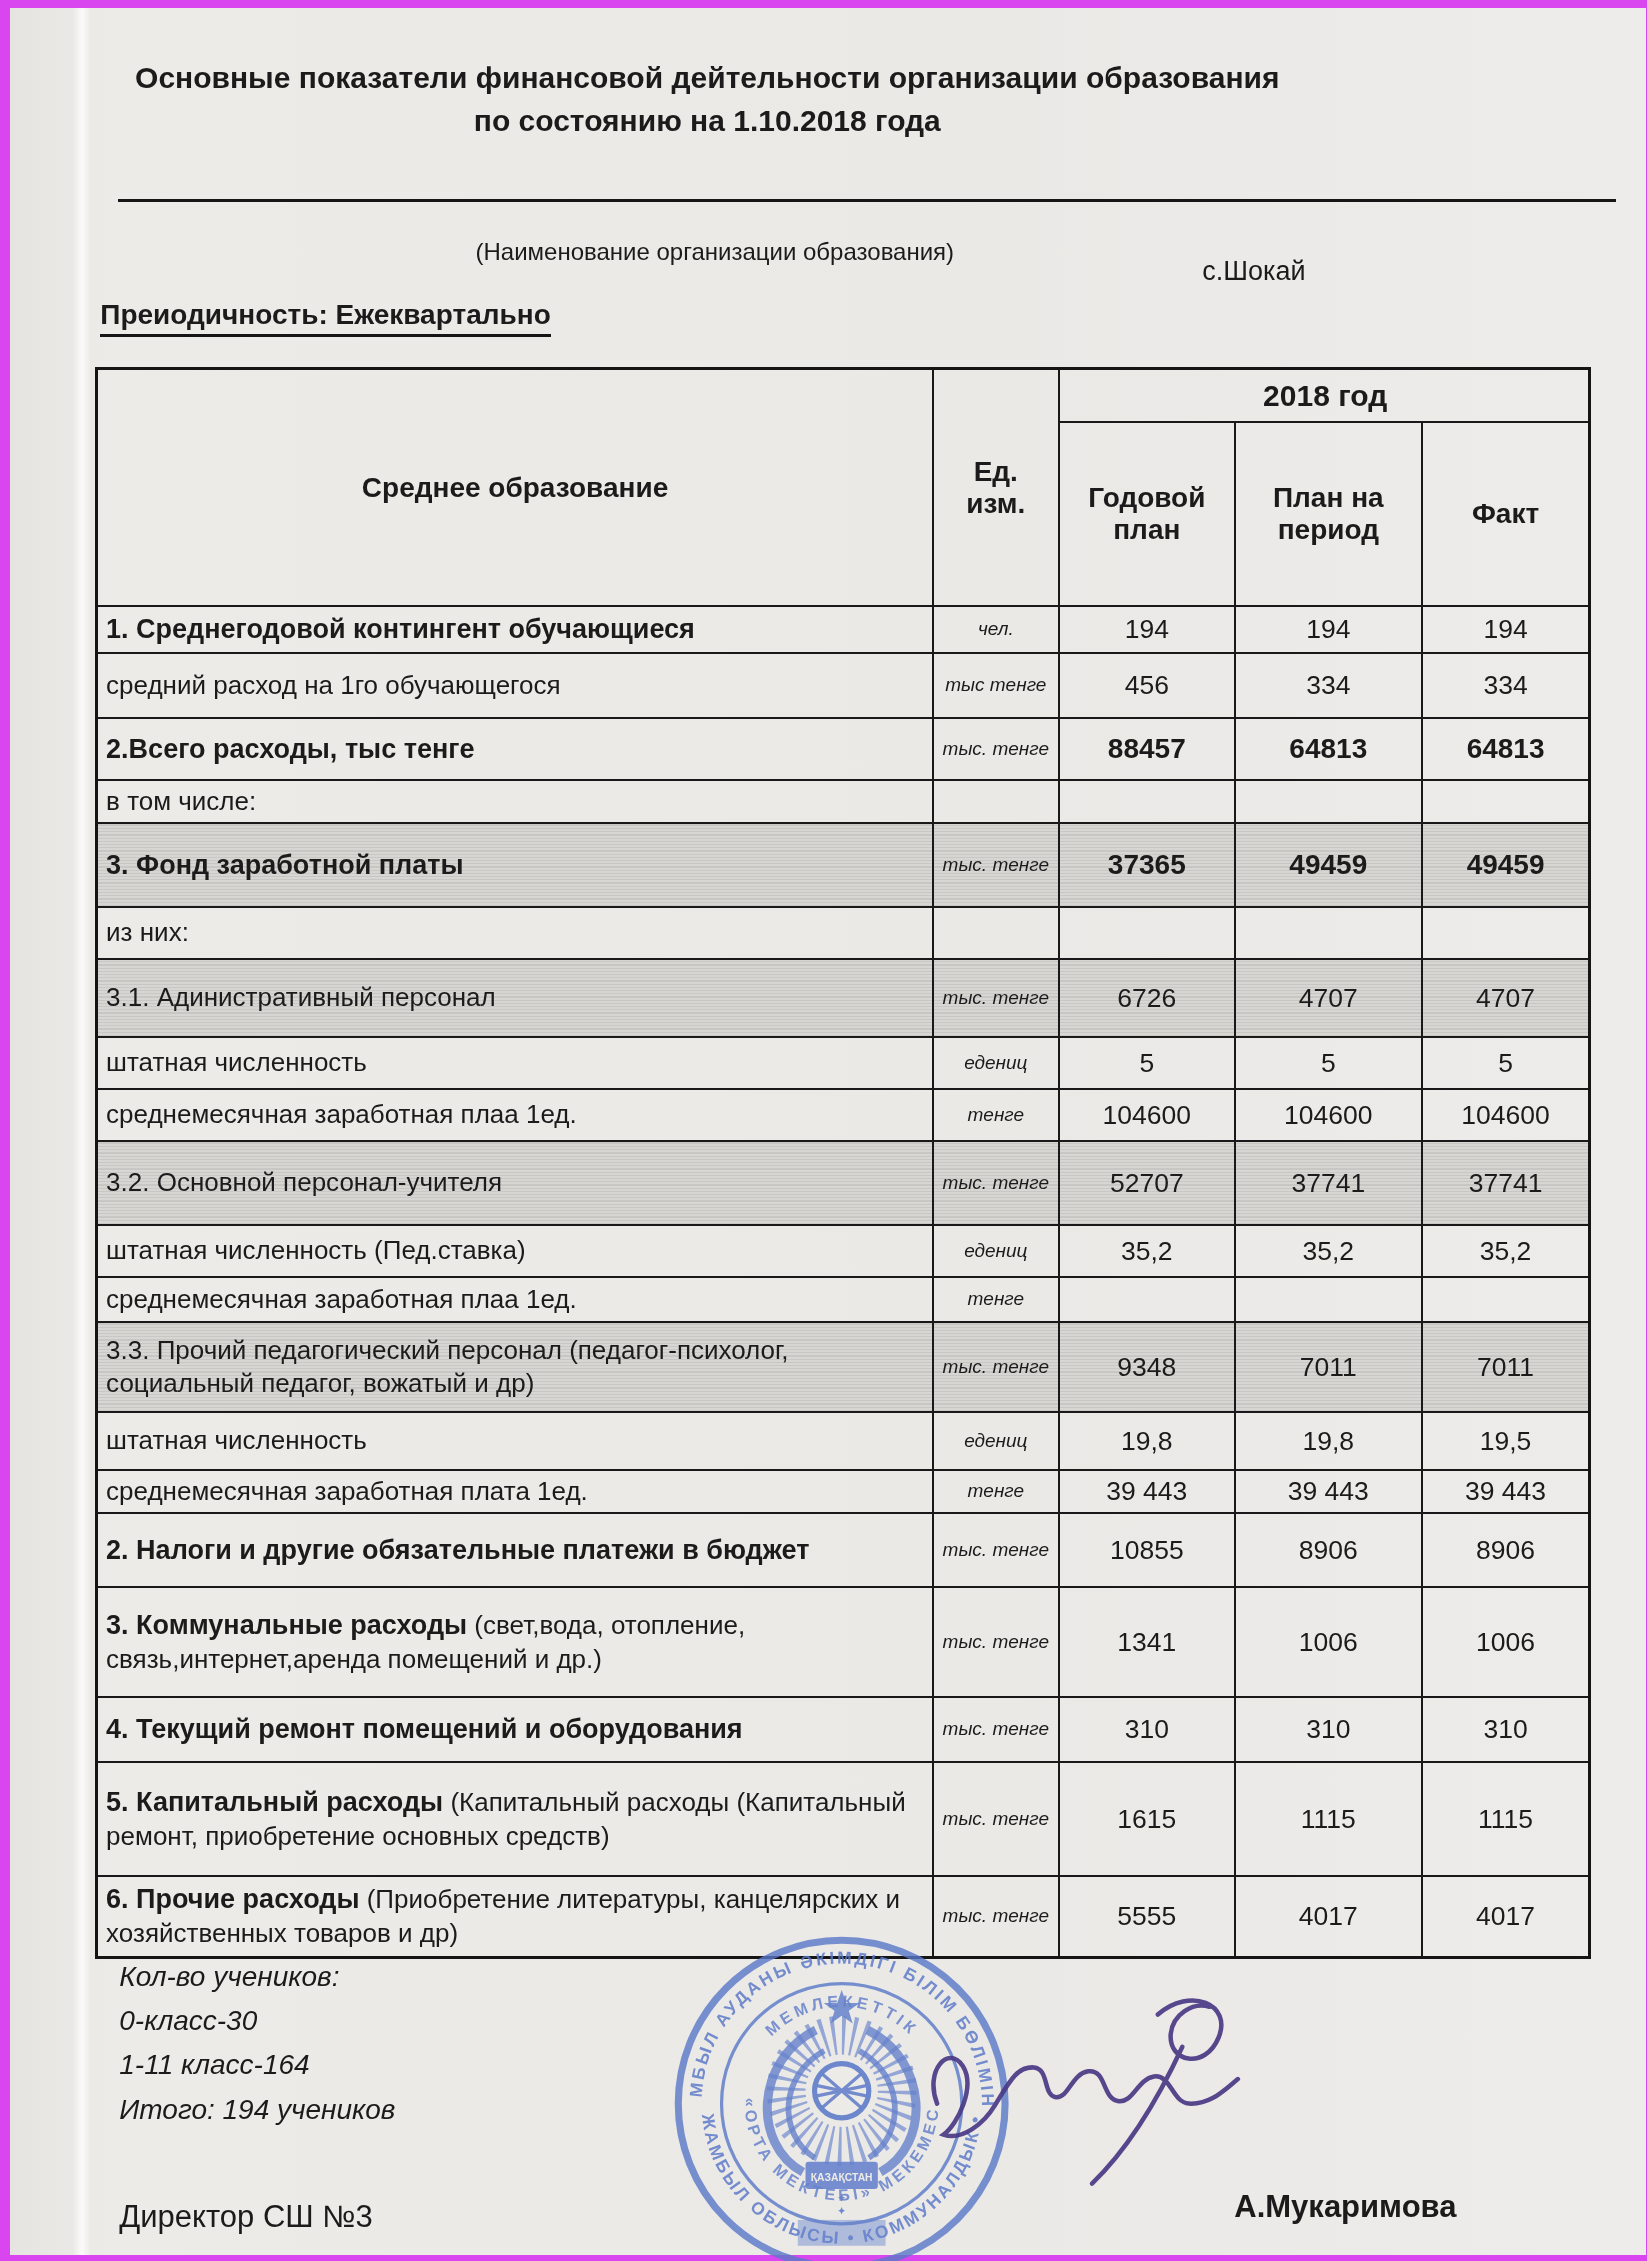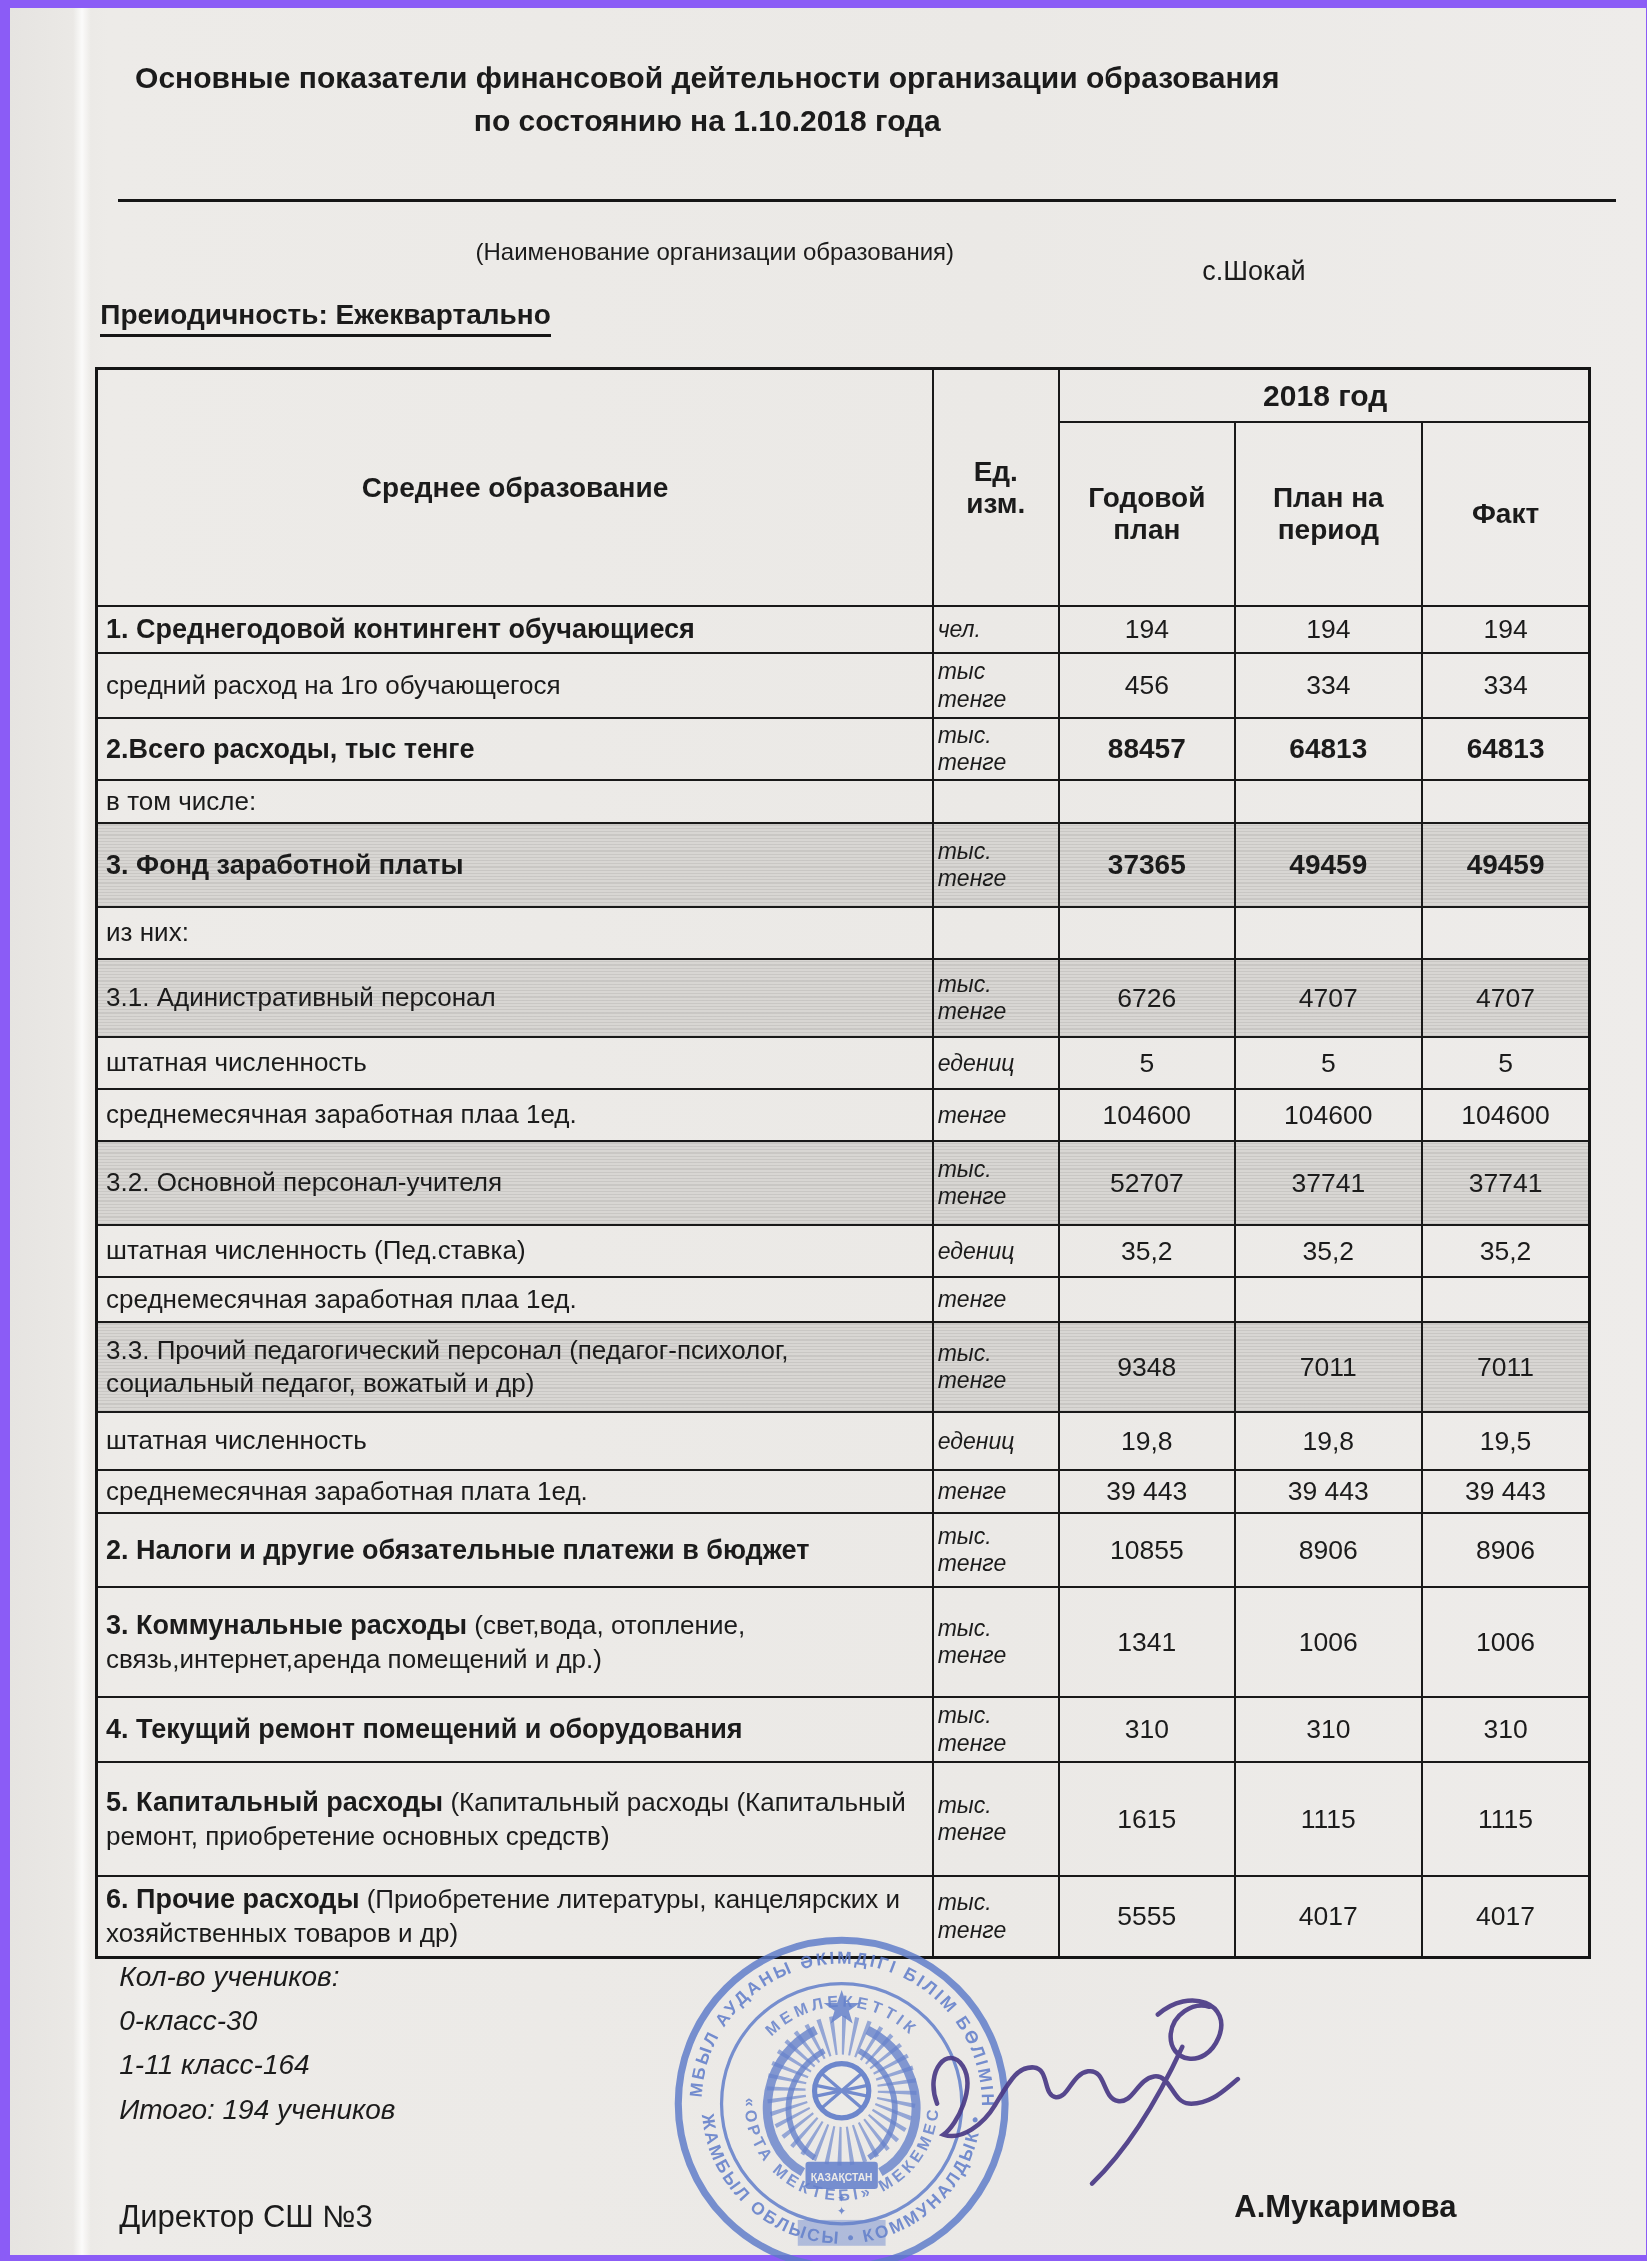--- a/index.html
+++ b/index.html
@@ -1,16 +1,16 @@
 <!DOCTYPE html>
 <html style="font-size:10.3px"><head>
 <meta charset="utf-8">
 <style>
   html,body{margin:0;padding:0;background:#222;}
-  .scan{position:relative;width:1647px;height:2261px;background:#8b5cf6;overflow:hidden;
+  .scan{position:relative;width:1647px;height:2261px;background:#d946ef;overflow:hidden;
         font-family:"Liberation Sans","DejaVu Sans",sans-serif;color:#1b1b1b;}
   .paper{position:absolute;left:10.3px;top:7.8px;right:1.3px;bottom:6.5px;
          background:linear-gradient(90deg,#e6e4e1 0,#edebe8 6%,#ebe9e6 60%,#eeecea 100%);}
   .paper .sheen{position:absolute;left:63px;top:0;bottom:0;width:18px;pointer-events:none;
          background:linear-gradient(90deg,rgba(255,255,255,0),rgba(255,255,255,.8),rgba(255,255,255,0));}
   .title{position:absolute;left:90px;top:48px;width:1214px;text-align:center;
          font-weight:bold;font-size:30px;line-height:1.45;}
   .school-row{position:absolute;left:90px;top:165px;right:30px;display:flex;align-items:flex-end;}
   .school-name{font-size:28px;font-weight:bold;border-bottom:3.2px solid #161616;padding:0 6.5px 7.8px 0;}
   .blank-underline{flex:1;border-bottom:3.2px solid #161616;margin-left:18px;height:26px;}
@@ -18,21 +18,21 @@
   .location{position:absolute;left:1192px;top:248px;font-size:27px;}
   .periodicity{position:absolute;left:90px;top:291px;}
   .periodicity span{font-size:28px;font-weight:bold;border-bottom:3.2px solid #161616;padding-bottom:3.9px;}
   .table-wrap{position:absolute;left:85px;top:359px;}
   table{border-collapse:collapse;table-layout:fixed;width:1493px;border:3.9px solid #151515;}
   th,td{border:2.6px solid #191919;padding:1.3px 7.8px;vertical-align:middle;overflow:hidden;}
   th{font-weight:bold;font-size:28px;text-align:center;}
   th.year{font-size:30px;padding-left:10px;}
   td.lbl{font-size:26px;text-align:left;line-height:1.3;}
   td.lbl .lead.bold{font-weight:bold;font-size:27px;}
-  td.unit{font-size:23px;font-style:italic;line-height:1.2;padding:1.3px 3.9px;}
+  td.unit{font-size:19px;font-style:italic;text-align:center;line-height:1.2;padding:1.3px 3.9px;}
   td.val{font-size:26.5px;text-align:center;}
   td.val.vbold{font-weight:bold;font-size:28px;}
   tr.shaded td{background-color:#d8d6d3;
      background-image:repeating-linear-gradient(0deg,rgba(90,90,90,.12) 0 1.3px,rgba(0,0,0,0) 1.3px 3.2px);}
   .students{position:absolute;left:109px;top:1947px;font-size:28px;font-style:italic;line-height:1.58;}
   .director{position:absolute;left:109px;top:2191px;font-size:31px;font-weight:normal;}
   .signer{position:absolute;left:1224px;top:2181px;font-size:31px;font-weight:bold;}
   .stamp{position:absolute;left:656px;top:1920px;width:352px;height:352px;opacity:.92;}
   .signature{position:absolute;left:869px;top:1960px;width:426px;height:226px;}
 </style>

